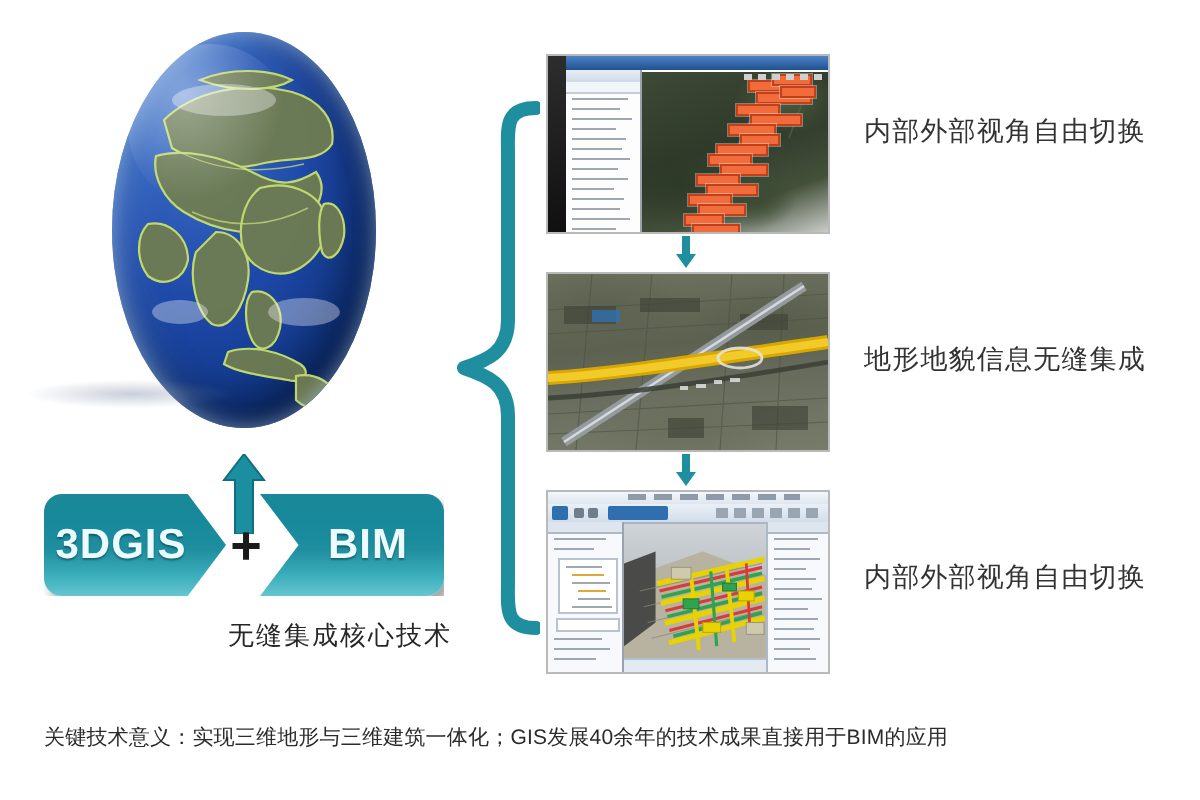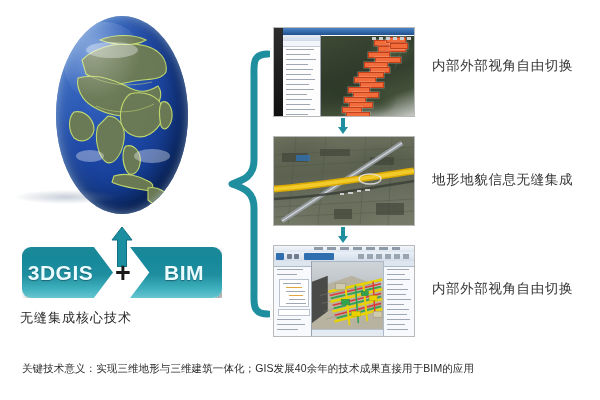--- a/index.html
+++ b/index.html
@@ -124,21 +124,21 @@
     clip-path: polygon(0 0, 100% 0, 100% 100%, 0 100%, 21% 50%);
     padding-left: 16px;
     box-sizing: border-box;
   }
 
   #core-caption {
     position: absolute;
     left: 20px;
     top: 309px;
     width: 206px;
-    text-align: left;
+    text-align: right;
     font-size: 13px;
     color: #262626;
     letter-spacing: 1px;
   }
 
   
   #brace {
     position: absolute;
     left: 228px;
     top: 48px;

